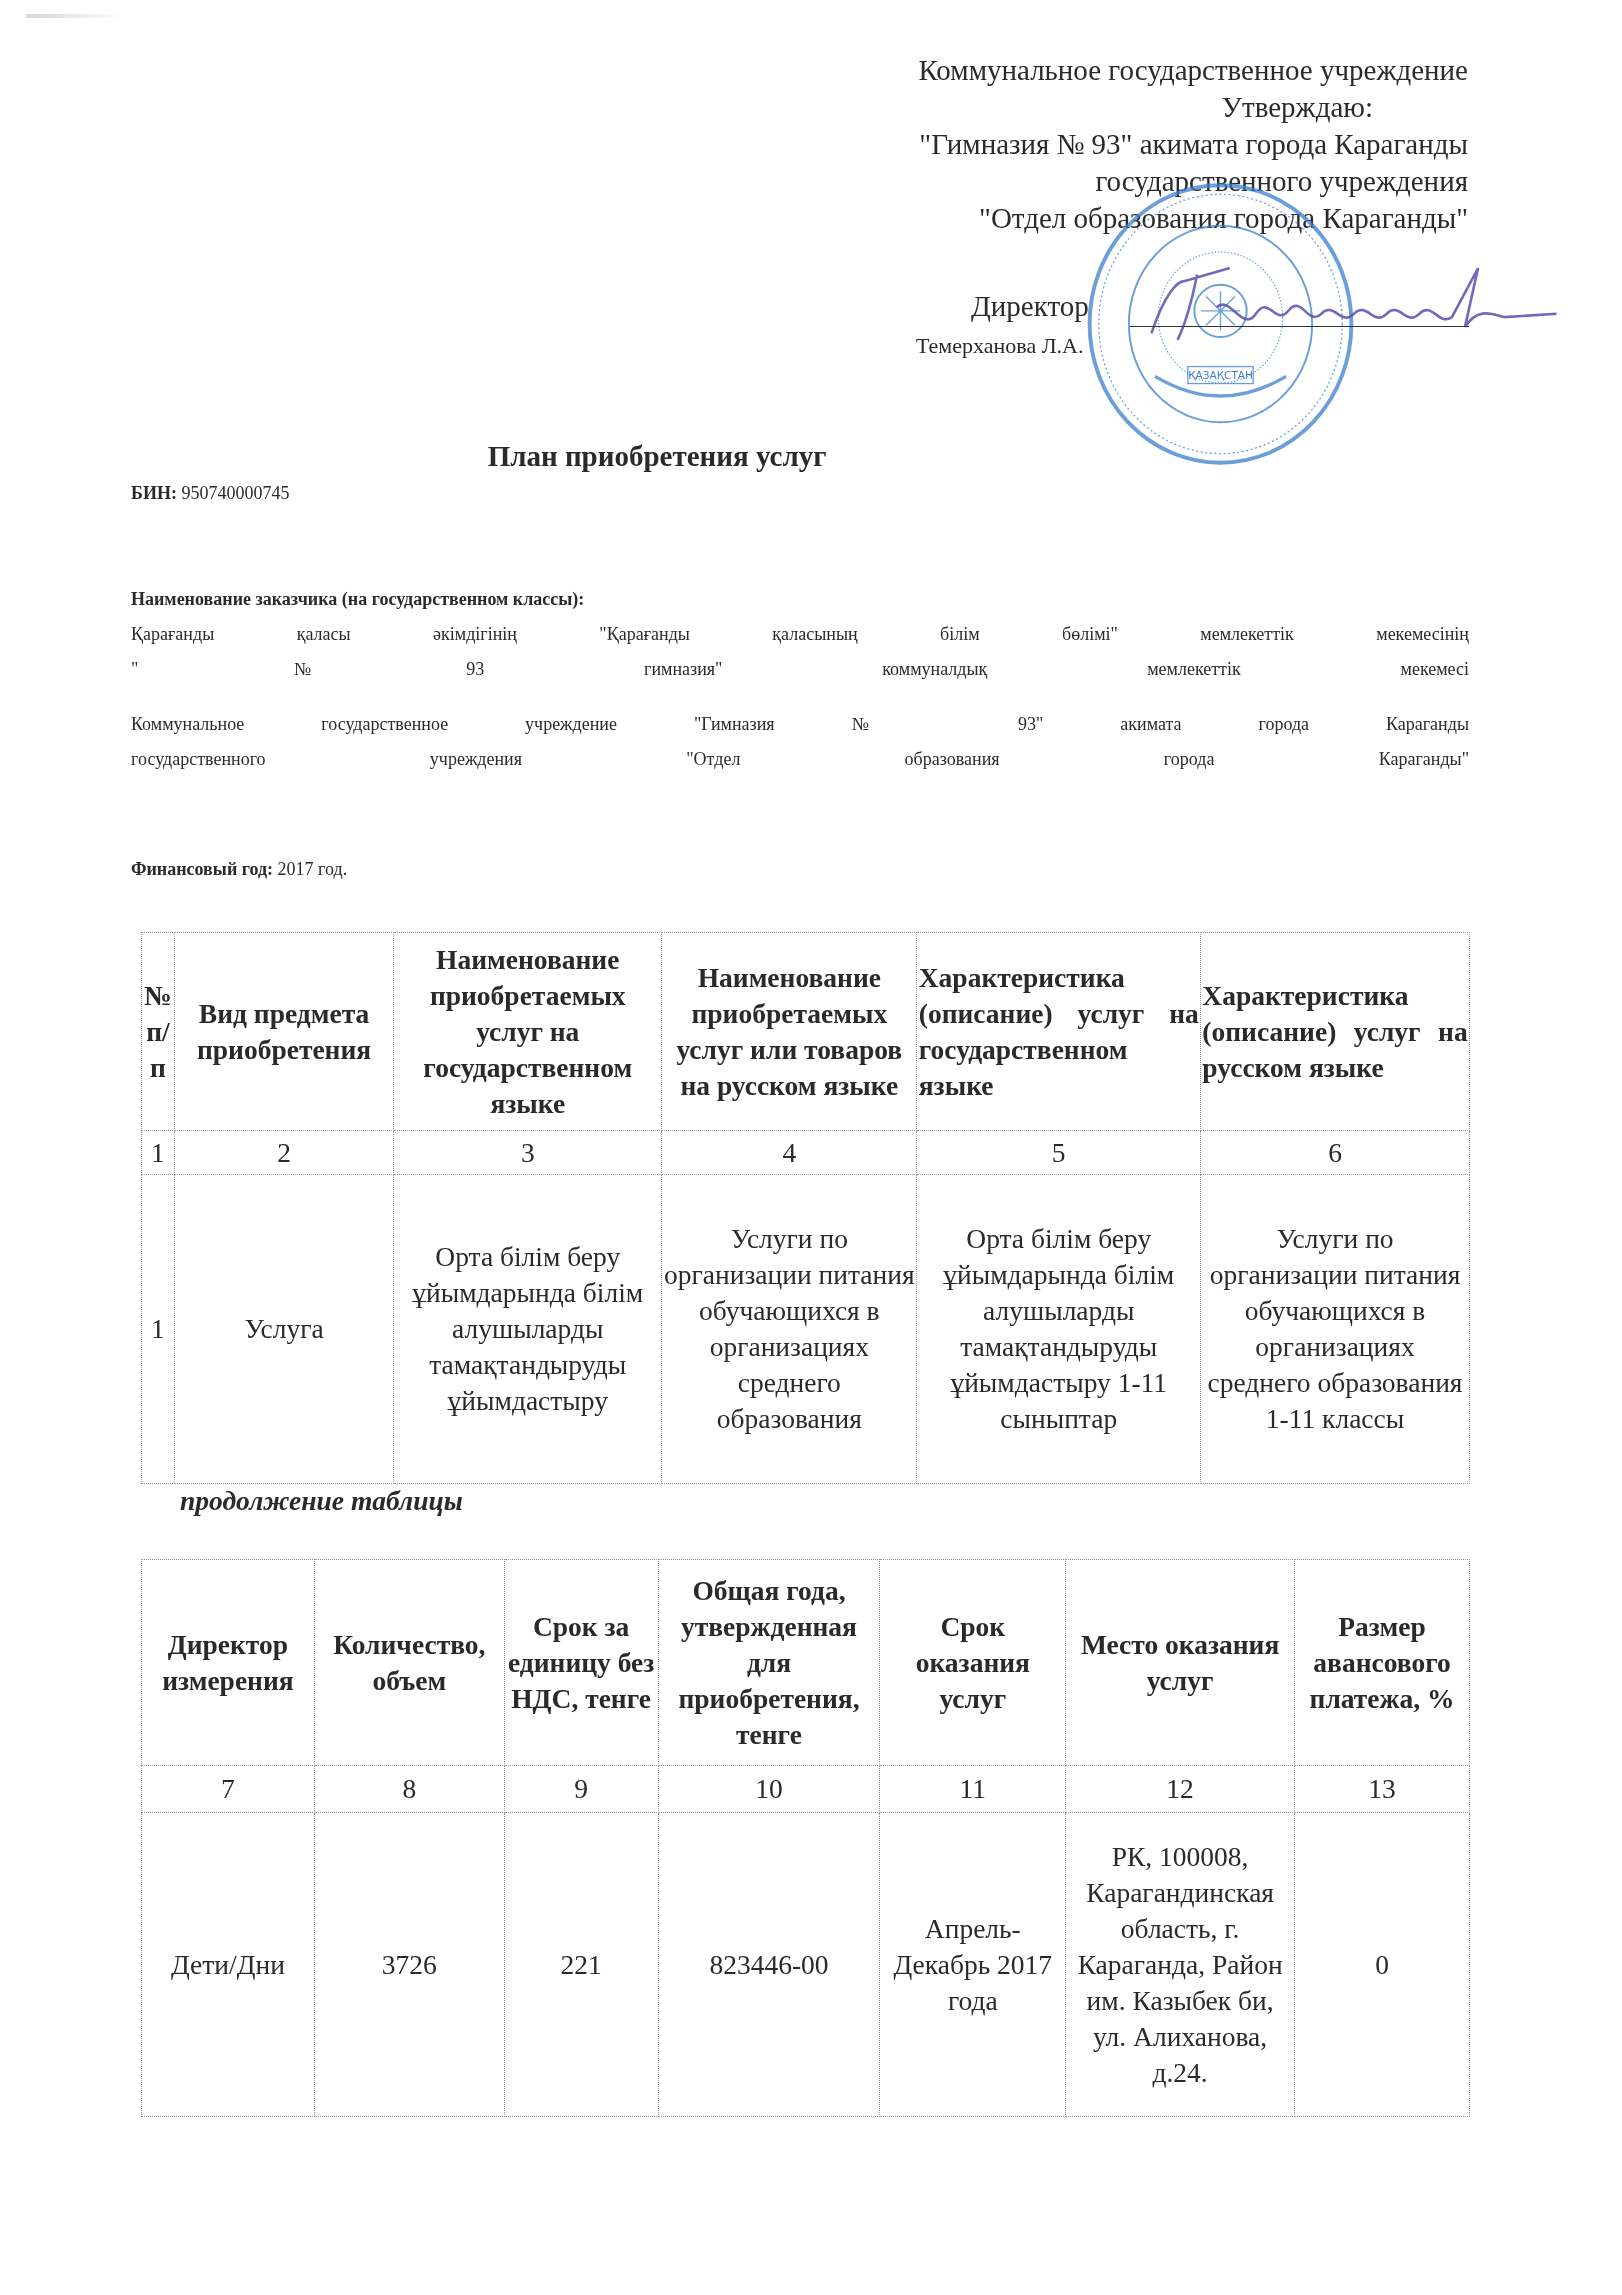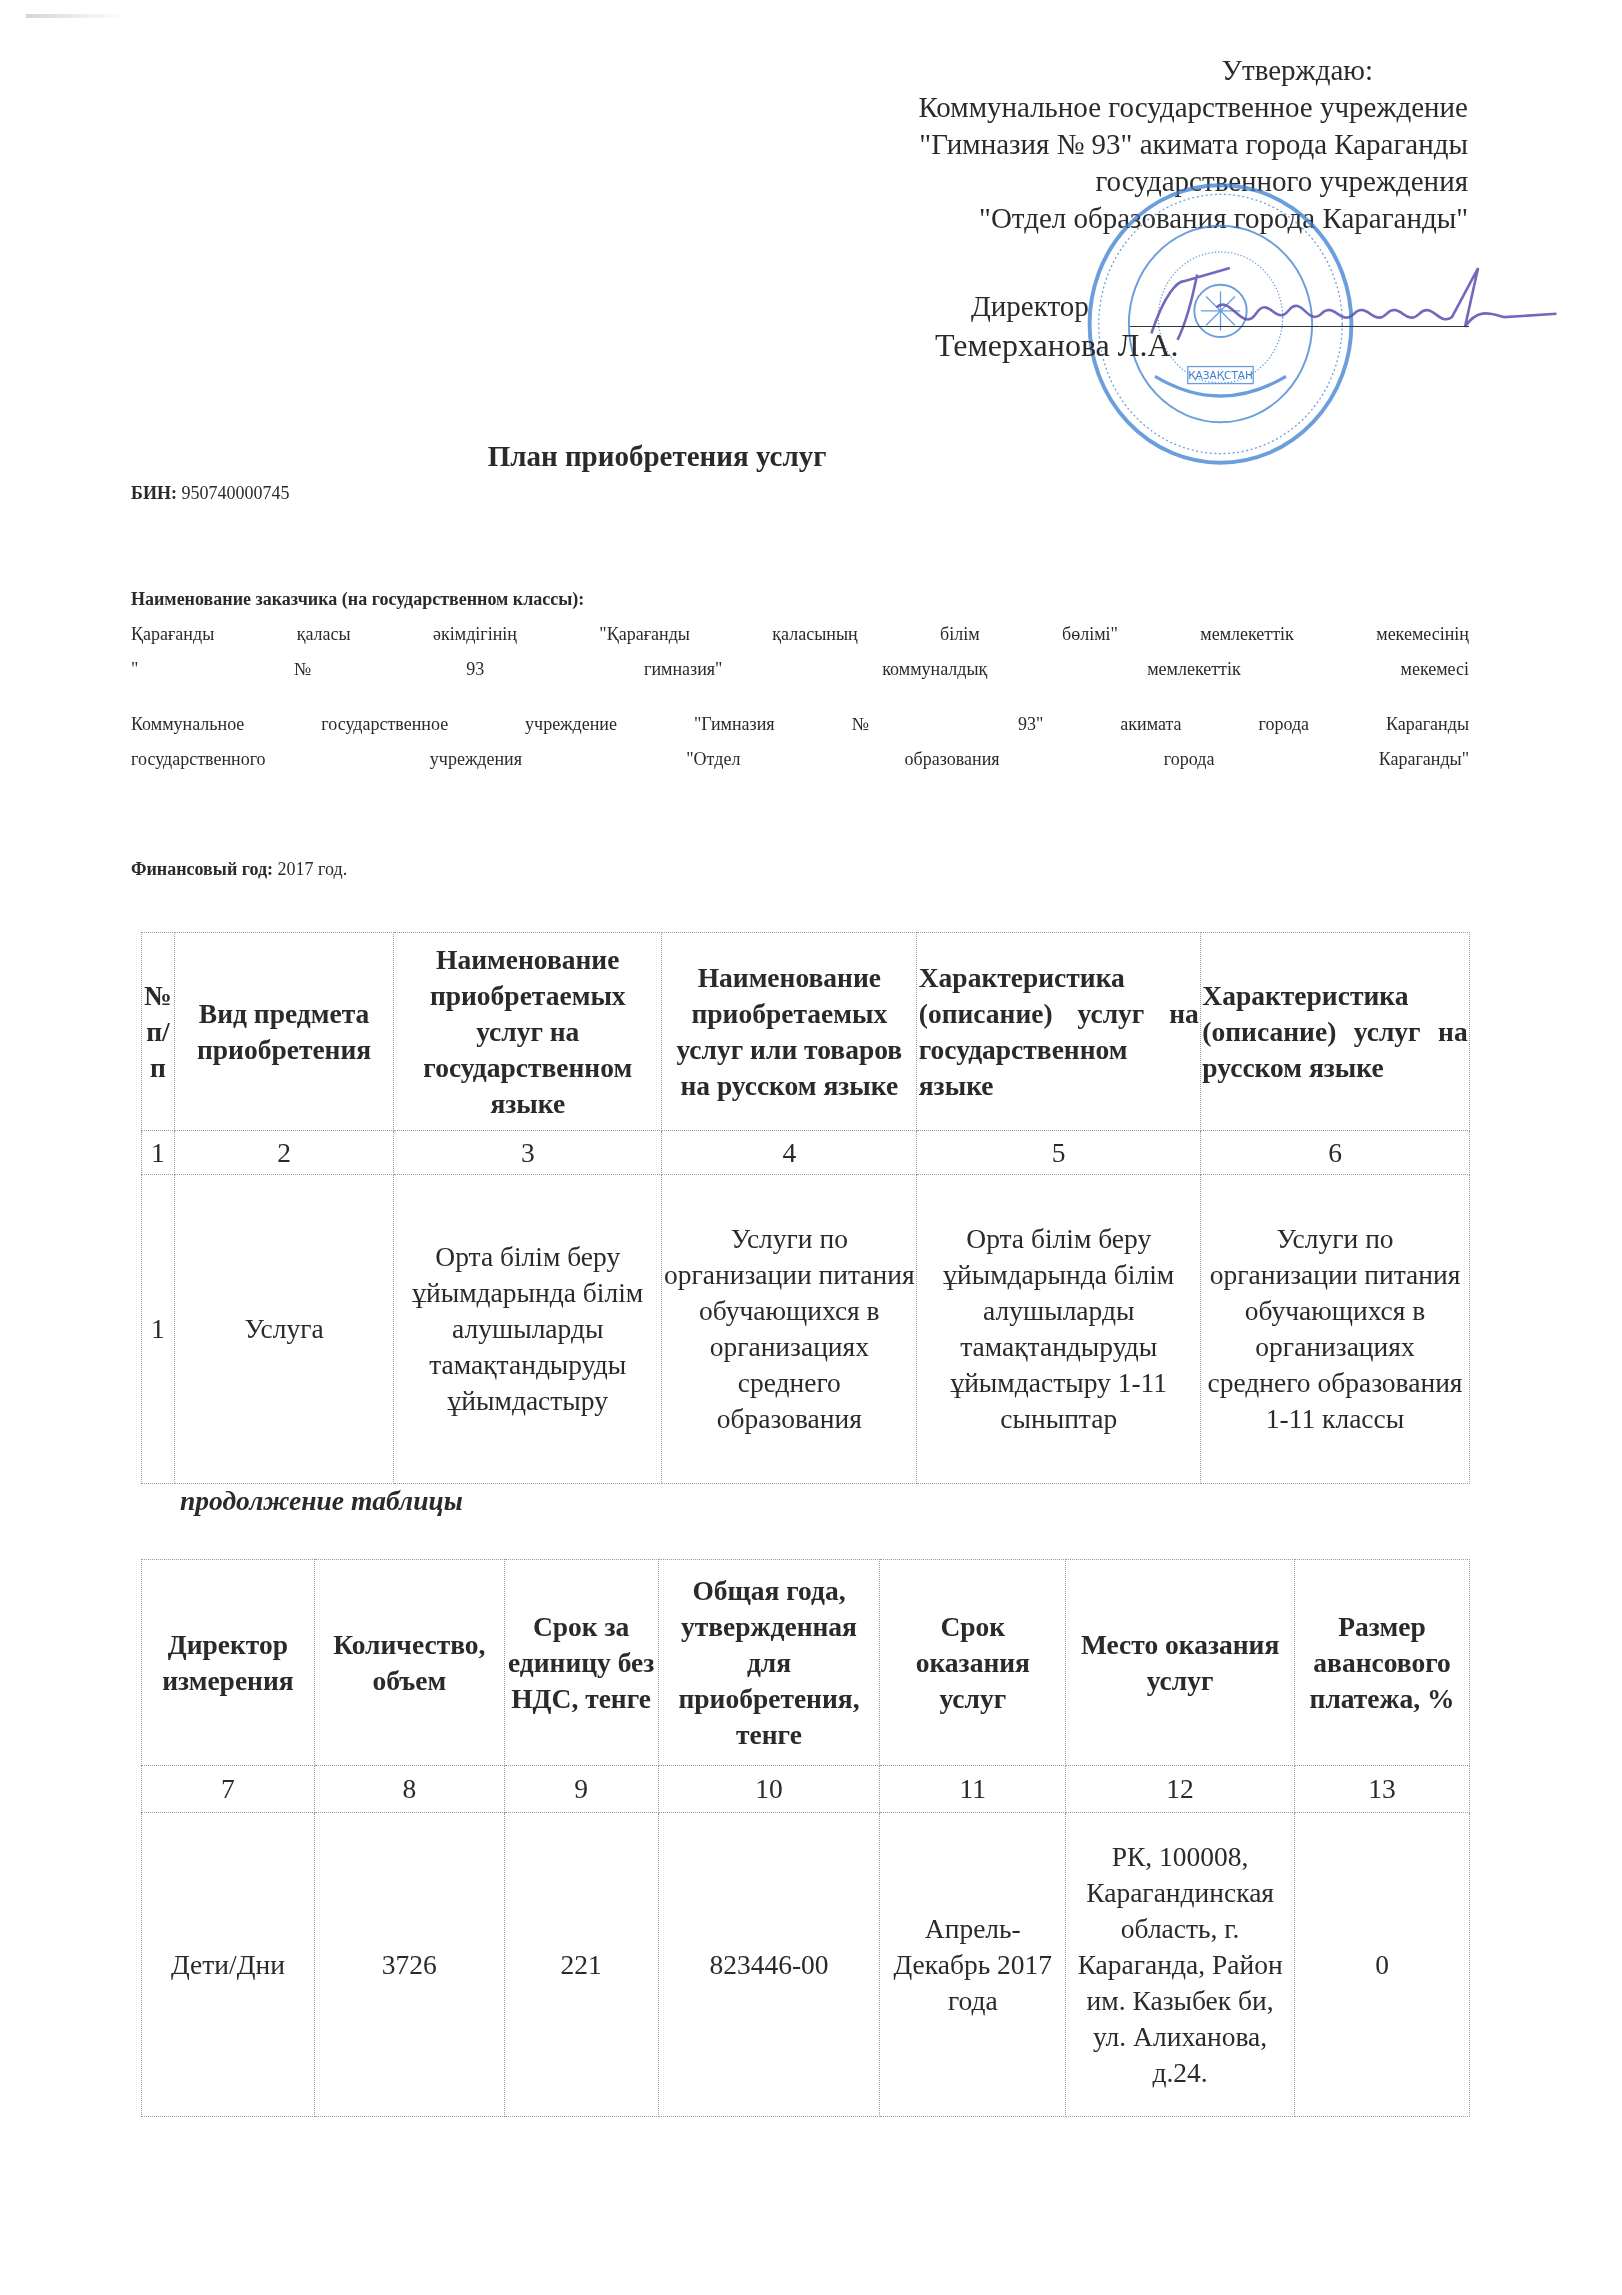--- a/index.html
+++ b/index.html
@@ -4,21 +4,21 @@
 <style>
   html, body { margin:0; padding:0; background:#ffffff; }
   body { width:1622px; height:2295px; position:relative; overflow:hidden;
          font-family:"Liberation Serif", serif; color:#2a2a2a; }
   .abs { position:absolute; }
   .approval { right:154px; top:52px; width:720px; text-align:right; font-size:29px; line-height:37px; }
   .approval .line { display:block; }
   .approval .first { padding-right:95px; }
   .director-row { position:absolute; left:971px; top:288px; font-size:29px; line-height:37px; }
   .sig-line { position:absolute; left:1130px; top:326px; width:339px; border-top:1.3px solid #333; }
-  .director-name { position:absolute; left:935px; top:327px; font-size:32px; line-height:37px; }
+  .director-name { position:absolute; left:916px; top:327px; font-size:22px; line-height:37px; }
   .stamp { position:absolute; left:1083px; top:180px; width:275px; height:288px; }
   .signature { position:absolute; left:1138px; top:255px; width:458px; height:98px; }
   .title { left:0; width:1314px; top:440px; text-align:center; font-weight:bold; font-size:29px; }
   .block { left:131px; width:1338px; font-size:18px; line-height:35px; }
   .block b { font-weight:bold; }
   .justify { text-align:justify; text-align-last:justify; }
   .label { font-weight:bold; }
   table.doc { position:absolute; border-collapse:collapse; font-size:27.5px; line-height:36px; }
   table.doc td, table.doc th { border:1.3px dotted #9a9a9a; text-align:center; vertical-align:middle; padding:0 1.3px; }
   table.doc th { font-weight:bold; }
@@ -27,22 +27,22 @@
   .cont { left:180px; top:1485px; font-style:italic; font-weight:bold; font-size:27.5px; }
   .just-cell { text-align:justify !important; text-align-last:left; }
   .scan-mark { left:26px; top:14.4px; width:98px; height:3.9px; background:linear-gradient(90deg,#bbb,#ddd,#fff); opacity:.6; }
 </style>
 </head>
 <body>
 
 <div class="abs scan-mark"></div>
 
 <div class="abs approval">
+  <span class="line">Коммунальное государственное учреждение</span>
   <span class="line first">Утверждаю:</span>
-  <span class="line">Коммунальное государственное учреждение</span>
   <span class="line">"Гимназия № 93" акимата города Караганды</span>
   <span class="line">государственного учреждения</span>
   <span class="line">"Отдел образования города Караганды"</span>
 </div>
 
 <svg class="stamp" viewBox="0 0 420 440">
   <g fill="none" stroke="#3a7fd0" opacity="0.75">
     <ellipse cx="210" cy="220" rx="200" ry="212" stroke-width="6"></ellipse>
     <ellipse cx="210" cy="220" rx="186" ry="198" stroke-width="2" stroke-dasharray="3 4"></ellipse>
     <ellipse cx="210" cy="220" rx="140" ry="150" stroke-width="3"></ellipse>

